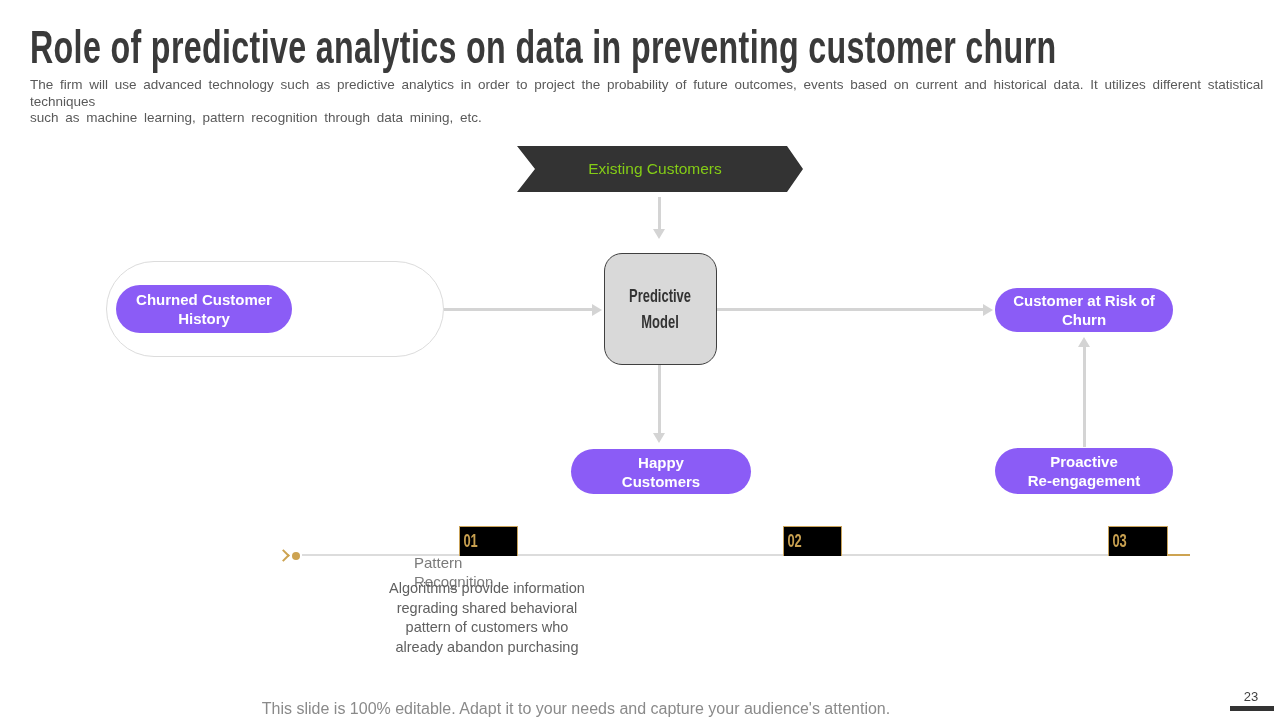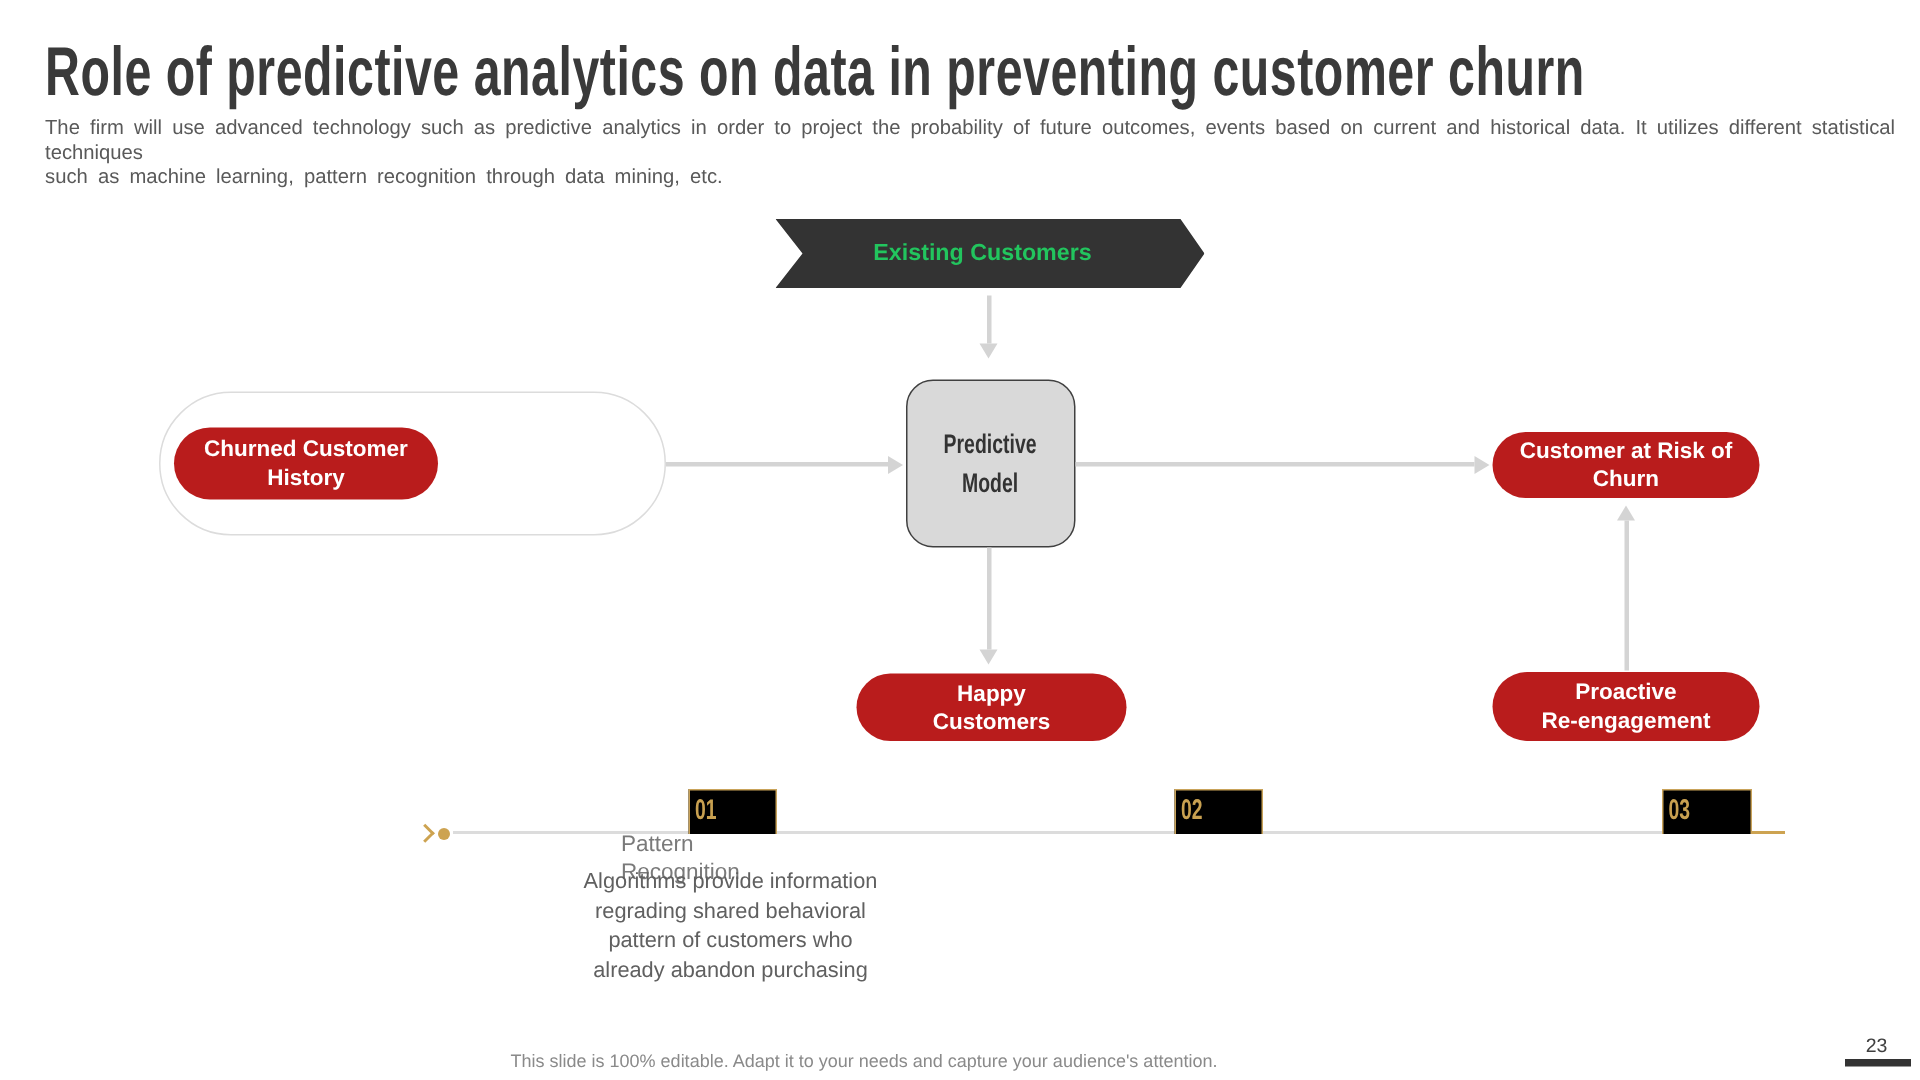--- a/index.html
+++ b/index.html
@@ -22,37 +22,37 @@
     font-size:13.5px; line-height:16.5px; color:#595959; word-spacing:3px;
   }
 
   
   .banner-existing {
     position:absolute; left:517px; top:146px; width:286px; height:46px;
     background:#333333;
     clip-path:polygon(0 0, calc(100% - 16px) 0, 100% 50%, calc(100% - 16px) 100%, 0 100%, 18px 50%);
     display:flex; align-items:center; justify-content:center;
   }
-  .banner-existing span { color:#22c55e; font-weight:bold; font-size:15.5px; margin-right:10px; }
+  .banner-existing span { color:#84cc16; font-weight:normal; font-size:15.5px; margin-right:10px; }
 
   
   .vline { position:absolute; width:2.5px; background:#d4d4d4; }
   .hline { position:absolute; height:2.5px; background:#d4d4d4; }
   .tri { position:absolute; width:0; height:0; }
   .tri-down { border-left:6px solid transparent; border-right:6px solid transparent; border-top:10px solid #d4d4d4; }
   .tri-right { border-top:6px solid transparent; border-bottom:6px solid transparent; border-left:10px solid #d4d4d4; }
   .tri-up { border-left:6px solid transparent; border-right:6px solid transparent; border-bottom:10px solid #d4d4d4; }
 
   
   .left-group {
     position:absolute; left:106px; top:261px; width:338px; height:96px;
     background:#fff; border:1px solid #dcdcdc; border-radius:48px;
   }
   .pill {
-    position:absolute; background:#b91c1c; color:#fff; font-weight:bold;
+    position:absolute; background:#8b5cf6; color:#fff; font-weight:bold;
     display:flex; align-items:center; justify-content:center; text-align:center;
     font-size:15px; line-height:19px;
   }
   .pill-churned { left:116px; top:285px; width:176px; height:48px; border-radius:24px; }
   .pattern-label {
     position:absolute; left:307px; top:291px; font-size:15px; line-height:19px; color:#7a7a7a;
   }
 
   
   .model-box {
@@ -101,21 +101,21 @@
     position:absolute; top:579px; text-align:center;
     font-size:14.5px; line-height:19.5px; color:#606060;
   }
   .desc-1 { left:352px; width:270px; }
   .desc-2 { left:677px; width:270px; }
   .desc-3 { left:1002px; width:270px; }
 
   
   .footer-note {
     position:absolute; left:0; top:700px; width:1152px; text-align:center;
-    font-size:12px; color:#8a8a8a;
+    font-size:16px; color:#8a8a8a;
   }
   .page-number {
     position:absolute; left:1226px; top:689px; width:50px; text-align:center;
     font-size:13px; color:#404040;
   }
   .page-bar { position:absolute; left:1230px; top:706px; width:44px; height:4.5px; background:#333; }
 </style>
 </head>
 <body>
 

